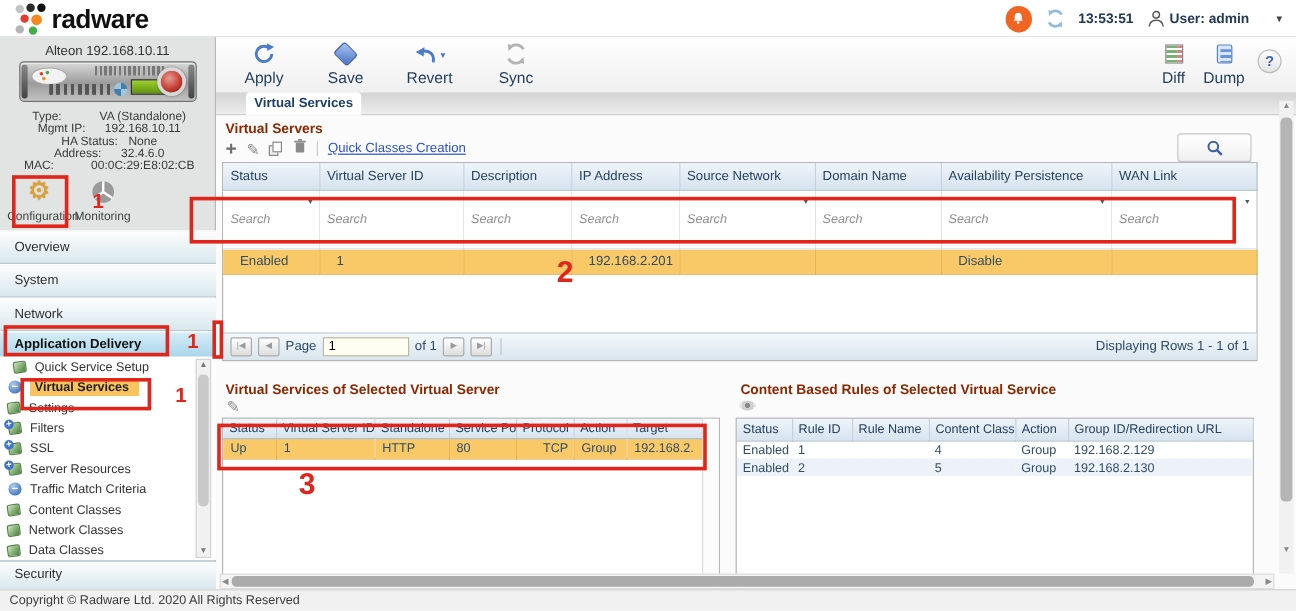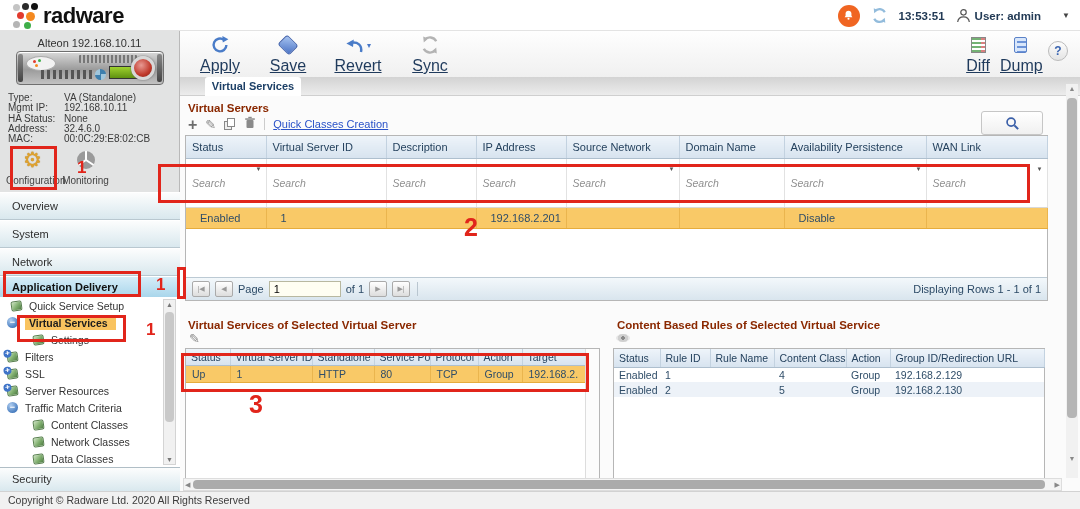--- a/index.html
+++ b/index.html
@@ -27,57 +27,57 @@
   .ear { position:absolute; top:2px; width:5px; height:28px; background:linear-gradient(#888,#444); border-radius:2px; }
   #device-img .ear.l { left:1px; } #device-img .ear.r { right:1px; }
   #dev-oval { position:absolute; left:9px; top:4px; width:30px; height:15px; background:#f2f2f2; border-radius:50%; border:1px solid #aaa; }
   #dev-oval i { position:absolute; width:3px; height:3px; border-radius:50%; }
   #dev-vents { position:absolute; left:62px; top:3px; width:58px; height:8px; background:repeating-linear-gradient(90deg,#777 0 2px,#bbb 2px 4px); border-radius:1px; }
   #dev-ports { position:absolute; left:24px; top:18px; width:52px; height:9px; background:repeating-linear-gradient(90deg,#555 0 3px,#0000 3px 6px); }
   #dev-lcd { position:absolute; left:92px; top:14px; width:34px; height:13px; background:linear-gradient(#9ed12e,#5f9110); border:1px solid #333; }
   #dev-pwr { position:absolute; right:8px; top:4px; width:24px; height:24px; border-radius:50%; background:radial-gradient(circle at 40% 35%, #e89a93, #c0392b 60%, #7e1f15); border:3px solid #d8d8d8; box-shadow:0 0 2px #666; }
   #dev-fan { position:absolute; left:78px; top:17px; width:11px; height:11px; border-radius:50%; background:conic-gradient(#3d7fae 0 90deg,#9fc6dd 0 180deg,#3d7fae 0 270deg,#9fc6dd 0); }
   #info-list { position:absolute; left:8px; top:62px; width:166px; font-size:10px; color:#3a3a3a; }
-  .info-row { display:flex; line-height:10.3px; }
+  .info-row { display:flex; line-height:10.3px;justify-content:center; }
   .info-row .lab { width:56px; }
   
   #mode-tabs { position:absolute; left:6px; top:116px; display:flex; }
   .mode-tab { width:53px; text-align:center; }
   .mode-tab .mt-icon { height:26px; display:flex; align-items:center; justify-content:center; }
   .mode-tab .mt-label { font-size:10px; color:#444; margin-top:2px; white-space:nowrap; }
   #gear-glyph { font-size:21px; color:#dfa22f; line-height:20px; text-shadow:0 0 1px #a8771c; }
   
   #menu { position:absolute; left:0; top:161px; width:180px; }
   .menu-item { height:28px; line-height:27px; padding-left:12px; font-size:11px; color:#2e2e2e;
      background:linear-gradient(#fcfdfd,#d9e8ee); border-bottom:1px solid #b9c8d0; border-top:1px solid #fff; }
   .menu-item.selected { height:22px; line-height:21px; font-weight:700; color:#111;
      background:linear-gradient(#d6edf8,#a9d6eb); border-bottom:1px solid #8fb4c6; }
   
   #submenu { position:absolute; left:0; top:266px; width:180px; height:170px; background:#fff; overflow:hidden; }
   .sm-item { height:17px; display:flex; align-items:center; font-size:10.5px; color:#333; white-space:nowrap; }
   .sm-item .sm-label { margin-left:7px; }
-  .sm-item.lvl1 { padding-left:7px; } .sm-item.lvl2 { padding-left:33px; } .sm-item.lvl1b { padding-left:11px; }
+  .sm-item.lvl1 { padding-left:7px; } .sm-item.lvl2 { padding-left:6px; } .sm-item.lvl1b { padding-left:11px; }
   .sm-item.active .sm-label { font-weight:700; background:#f9c35f; padding:1px 8px 1px 4px; color:#1d1d1d; }
   .cube { width:11px; height:10px; border-radius:2px; background:linear-gradient(135deg,#cfe6c2,#7fae6e 55%,#4e7b42); border:1px solid #577f4d; transform:rotate(-8deg); position:relative; flex:0 0 auto; }
   .cube.badge::after { content:"+"; position:absolute; left:-4px; top:-4px; width:8px; height:8px; border-radius:50%;
      background:#3f74c8; color:#fff; font-size:8px; line-height:8px; text-align:center; font-weight:700; }
   .sphere { width:11px; height:11px; border-radius:50%; background:radial-gradient(circle at 35% 30%,#aecdf0,#4a7ec0 70%); color:#fff; font-size:9px; line-height:10px; text-align:center; font-weight:700; flex:0 0 auto; }
   #submenu-scroll { position:absolute; right:3px; top:268px; width:13px; height:166px; background:#f1f1f1; border:1px solid #d4d4d4; font-size:7px; color:#777; text-align:center; }
   #submenu-scroll .thumb { position:absolute; left:1px; top:12px; width:9px; height:110px; background:#c9c9c9; border-radius:4px; }
   #submenu-scroll .sa-up { position:absolute; top:1px; left:0; width:100%; }
   #submenu-scroll .sa-down { position:absolute; bottom:1px; left:0; width:100%; }
   #security-bar { position:absolute; left:0; top:436px; width:180px; height:24px; line-height:23px; padding-left:12px; font-size:11px; color:#2e2e2e;
      background:linear-gradient(#fcfdfd,#d9e8ee); border-top:1px solid #b0bec6; }
 
   
   #main { position:absolute; left:180px; top:31px; width:900px; height:460px; }
   #toolbar { position:absolute; left:0; top:0; width:900px; height:46px; background:linear-gradient(#fefefe,#f0f0f0); }
   .tool { position:absolute; top:3px; width:64px; text-align:center; }
   .tool .t-icon { height:22px; display:flex; align-items:center; justify-content:center; }
-  .tool .t-label { font-size:16px; color:#1f3a5c; margin-top:1px;text-decoration:underline; }
+  .tool .t-label { font-size:13px; color:#1f3a5c; margin-top:1px; }
   #tool-apply { left:8px; } #tool-save { left:76px; } #tool-revert { left:146px; } #tool-sync { left:218px; }
   #tool-diff { left:778px; width:40px; } #tool-dump { left:820px; width:40px; }
   #save-diamond { width:16px; height:16px; transform:rotate(45deg) scaleY(.85); background:linear-gradient(135deg,#a9c6f2,#4a72c4); border:1px solid #3a5ca8; border-radius:3px; }
   #revert-caret { font-size:8px; color:#4a78c8; margin-left:2px; }
   #help-btn { position:absolute; left:868px; top:10px; width:20px; height:20px; border-radius:50%; background:linear-gradient(#fdfdfd,#e4e4e4); border:1px solid #bbb; text-align:center; line-height:18px; font-size:12px; font-weight:700; color:#3a64b0; }
   #diff-glyph { width:15px; height:16px; border:1px solid #888; background:
       repeating-linear-gradient(to bottom,#74b274 0 2px,#fff 2px 4px) left / 9px 100% no-repeat,
       repeating-linear-gradient(to bottom,#d98080 0 2px,#fff 2px 4px) right / 4px 100% no-repeat, #fff; }
   #dump-glyph { width:13px; height:16px; border:1px solid #5b82c8; border-radius:2px; background:
       repeating-linear-gradient(to bottom,#6c93d8 0 2px,#0000 2px 5px) 2px 3px / 9px 11px no-repeat, #d8e6fa; }
@@ -500,21 +500,21 @@
         <th>Service Port</th>
         <th>Protocol</th>
         <th>Action</th>
         <th>Target</th>
       </tr>
       <tr class="hl">
         <td style="padding-left:6px">Up</td>
         <td style="padding-left:6px">1</td>
         <td style="padding-left:6px">HTTP</td>
         <td style="padding-left:6px">80</td>
-        <td style="padding-left:6px">TCP</td>
+        <td style="padding-left:22px">TCP</td>
         <td style="padding-left:6px">Group</td>
         <td style="padding-left:6px">192.168.2.</td>
       </tr>
     </tbody>
       </table>
     <div id="vsvc-gutter"></div>
   </div>
 
   <div class="section-title" id="cbr-title">Content Based Rules of Selected Virtual Service</div>
   <span id="eye-icon"></span>

